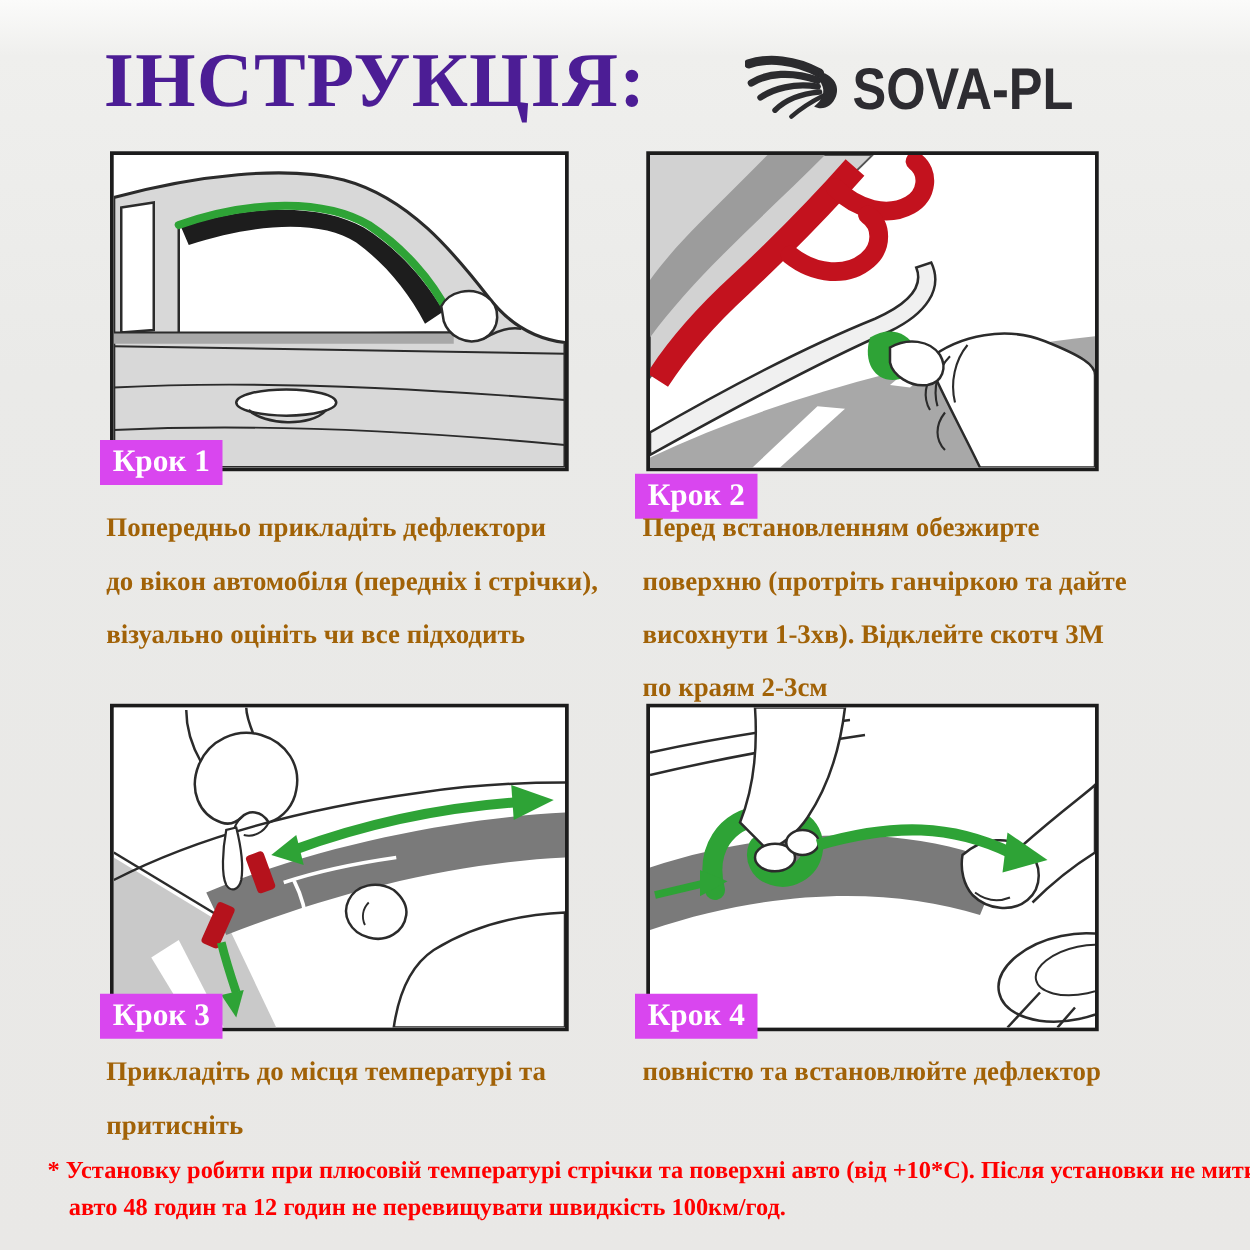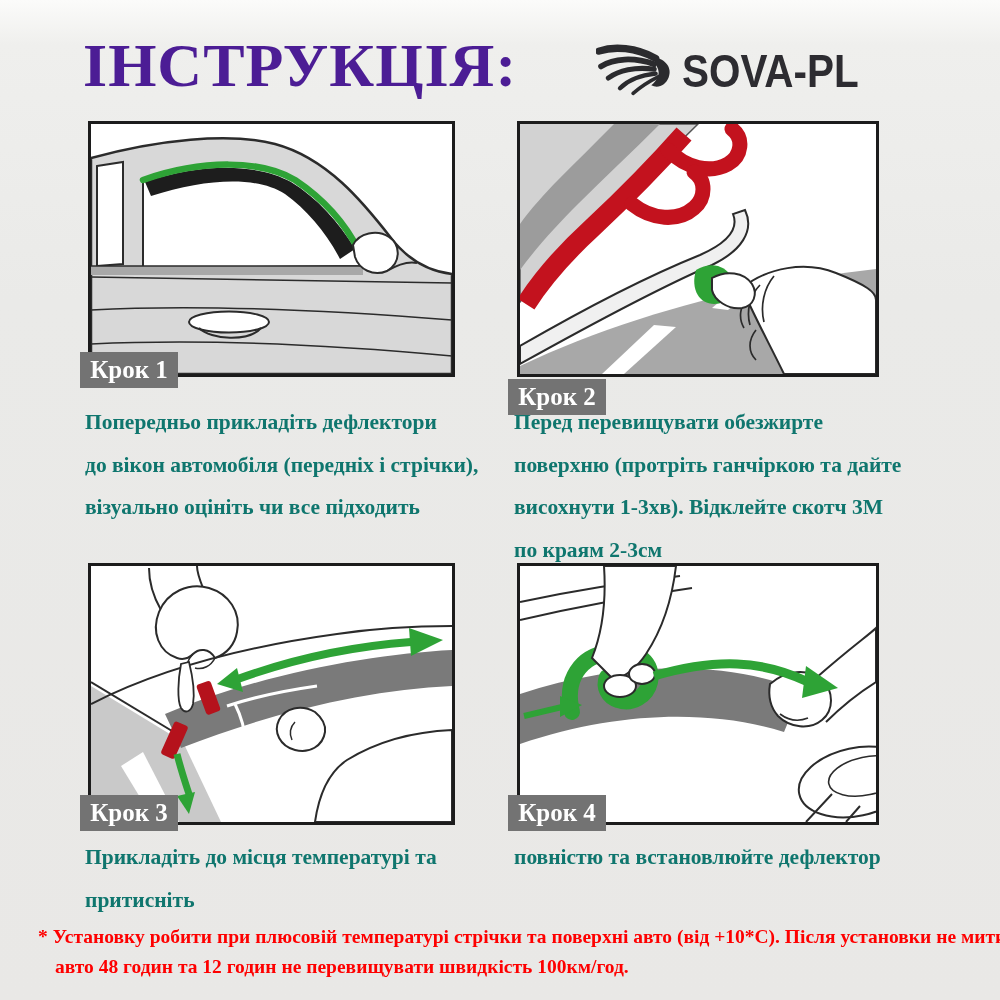--- a/index.html
+++ b/index.html
@@ -24,30 +24,30 @@
   }
   .panel{
     position:absolute;background:#ffffff;border:3px solid #1c1c1c;box-sizing:border-box;
   }
   .panel svg{display:block;width:100%;height:100%;}
   #panel1{left:88px;top:121px;width:367px;height:256px;}
   #panel2{left:517px;top:121px;width:362px;height:256px;}
   #panel3{left:88px;top:563px;width:367px;height:262px;}
   #panel4{left:517px;top:563px;width:362px;height:262px;}
   .badge{
-    position:absolute;width:98px;height:36px;background:#737373;
+    position:absolute;width:98px;height:36px;background:#d946ef;
     color:#ffffff;font-weight:bold;font-size:25px;line-height:36px;text-align:center;
     font-family:"Liberation Serif","DejaVu Serif",serif;
   }
   #badge1{left:80px;top:352px;}
   #badge2{left:508px;top:352px;margin-top:27px;}
   #badge3{left:80px;top:795px;}
   #badge4{left:508px;top:795px;}
   .step-text{
-    position:absolute;color:#0f766e;font-weight:bold;font-size:21.5px;line-height:42.5px;
+    position:absolute;color:#a16207;font-weight:bold;font-size:21.5px;line-height:42.5px;
     font-family:"Liberation Serif","DejaVu Serif",serif;white-space:nowrap;
   }
   #text1{left:85px;top:401px;}
   #text2{left:514px;top:401px;}
   #text3{left:85px;top:836px;}
   #text4{left:514px;top:836px;}
   .footer{
     position:absolute;left:38px;top:922px;width:950px;
     color:#fe0000;font-weight:bold;font-size:19.5px;line-height:30px;
     font-family:"Liberation Serif","DejaVu Serif",serif;white-space:nowrap;
@@ -166,21 +166,21 @@
 <div class="badge" id="badge2">Крок 2</div>
 <div class="badge" id="badge3">Крок 3</div>
 <div class="badge" id="badge4">Крок 4</div>
 
 <div class="step-text" id="text1">
   <div>Попередньо прикладіть дефлектори</div>
   <div>до вікон автомобіля (передніх і стрічки),</div>
   <div>візуально оцініть чи все підходить</div>
 </div>
 <div class="step-text" id="text2">
-  <div>Перед перевищувати обезжирте</div>
+  <div>Перед встановленням обезжирте</div>
   <div>поверхню (протріть ганчіркою та дайте</div>
   <div>висохнути 1-3хв). Відклейте скотч 3М</div>
   <div>по краям 2-3см</div>
 </div>
 <div class="step-text" id="text3">
   <div>Прикладіть до місця температурі та</div>
   <div>притисніть</div>
 </div>
 <div class="step-text" id="text4">
   <div>повністю та встановлюйте дефлектор</div>

